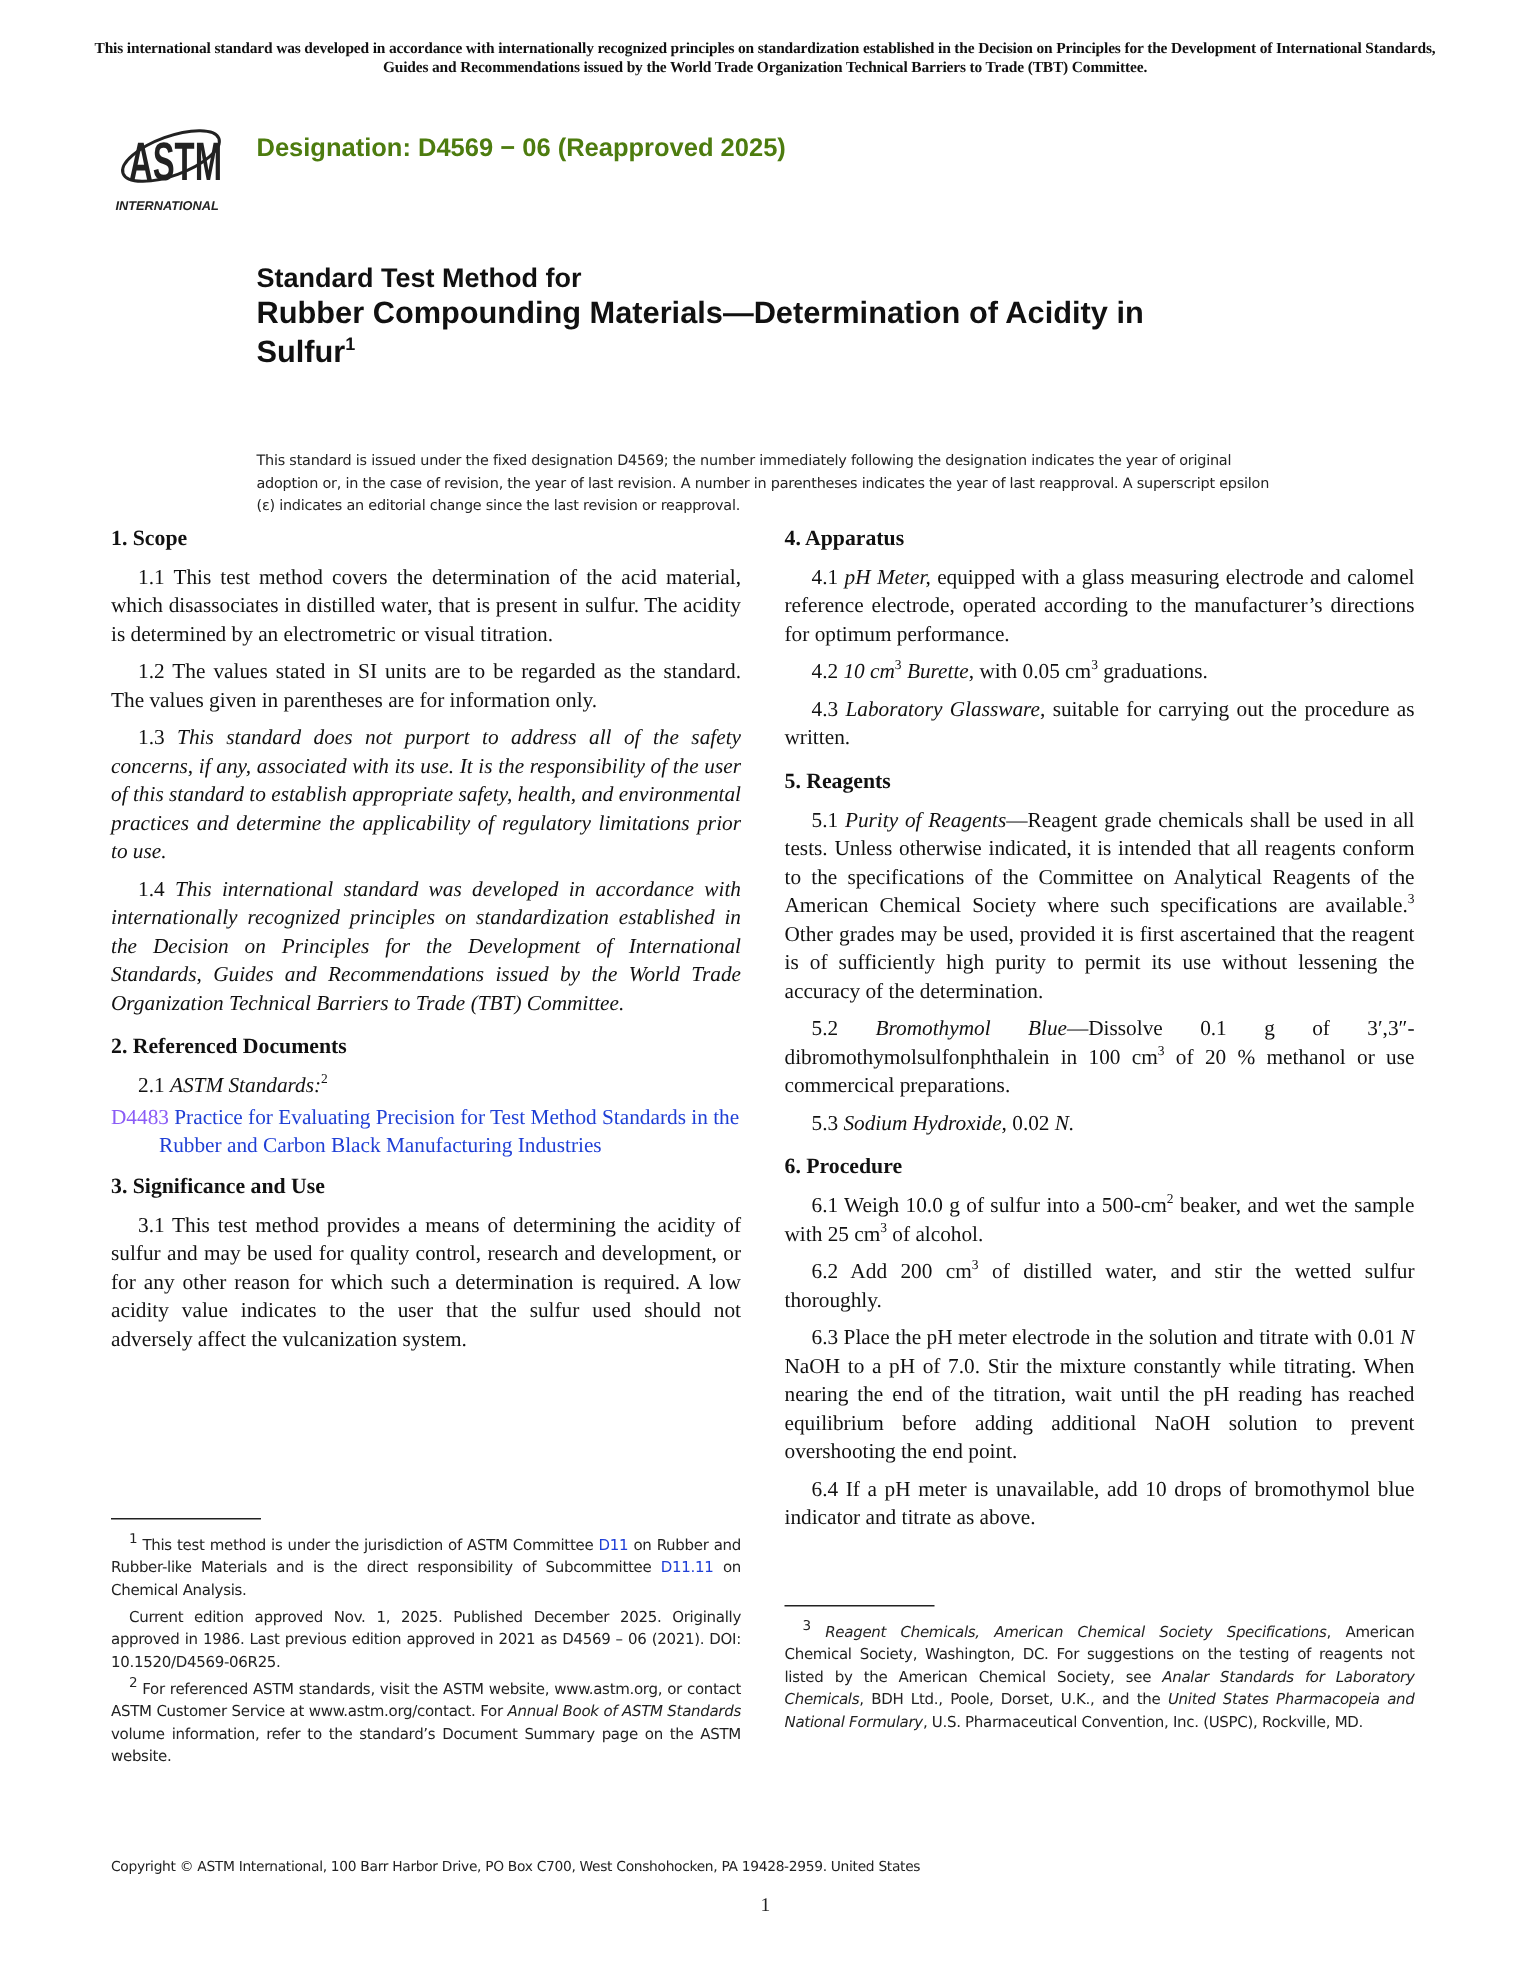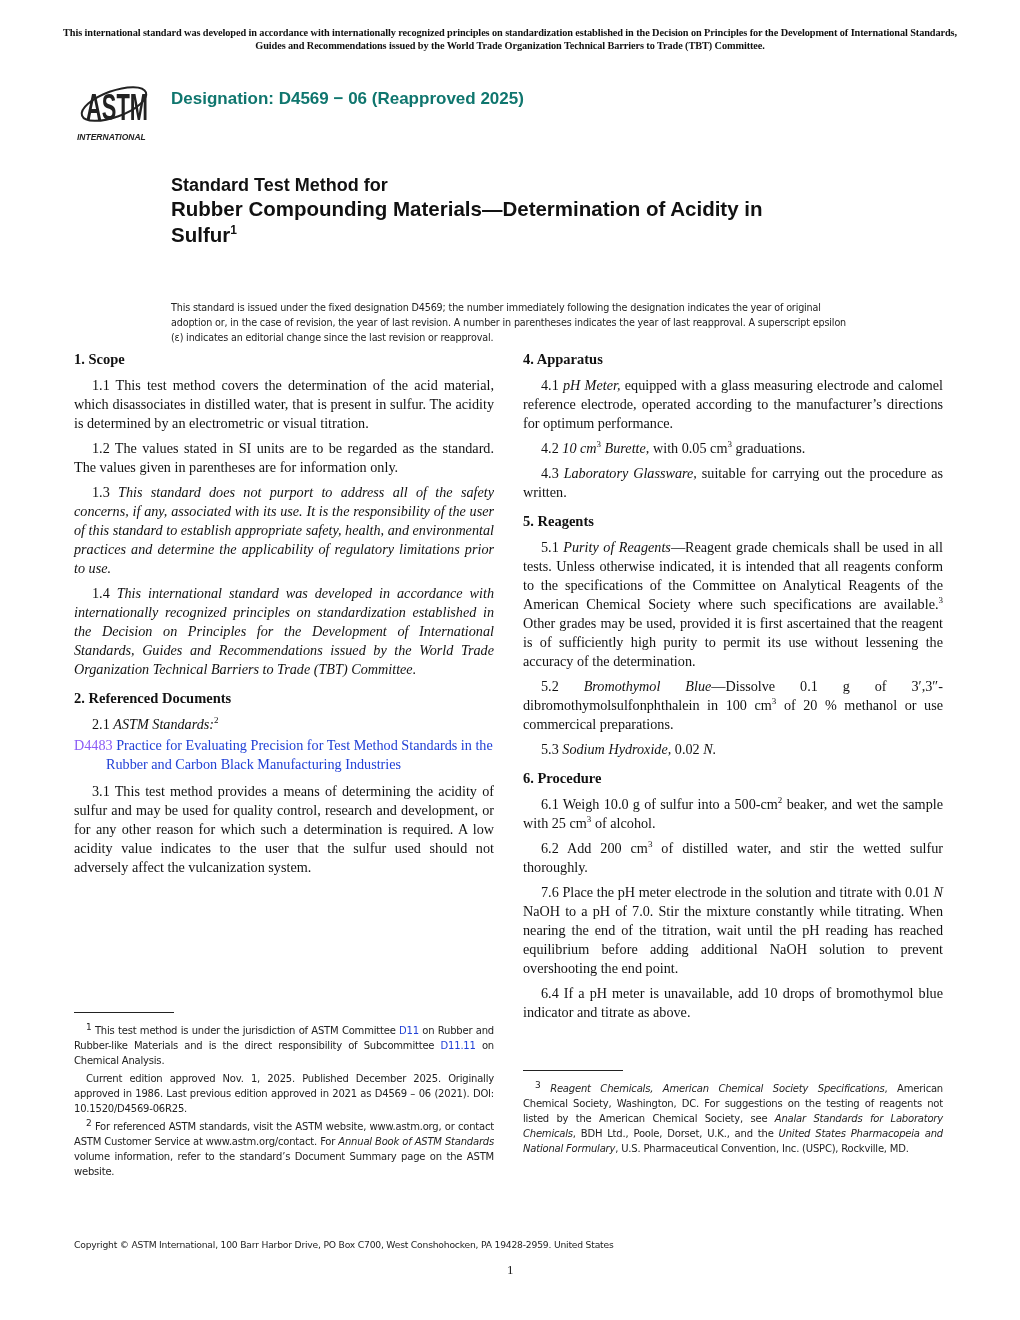--- a/index.html
+++ b/index.html
@@ -1,19 +1,19 @@
 <!DOCTYPE html>
 <html><head>
 <meta charset="utf-8">
 <style>
   html, body { margin: 0; padding: 0; background: #ffffff; }
   body { width: 1020px; height: 1320px; position: relative; overflow: hidden; color: #111; font-family: "Liberation Serif", serif; }
   .notice { position: absolute; top: 26px; left: 60px; width: 900px; text-align: center; font-family: "Liberation Serif", serif; font-size: 10.3px; line-height: 13px; font-weight: bold; letter-spacing: -0.1px; }
   .logo { position: absolute; top: 74px; left: 76px; width: 86px; height: 70px; }
-  .designation { position: absolute; top: 89px; left: 171px; font-family: "Liberation Sans", sans-serif; font-size: 17px; font-weight: bold; color: #0f766e; }
+  .designation { position: absolute; top: 89px; left: 171px; font-family: "Liberation Sans", sans-serif; font-size: 17px; font-weight: bold; color: #4d7c0f; }
   .title-block { position: absolute; top: 174px; left: 171px; width: 700px; font-family: "Liberation Sans", sans-serif; font-weight: bold; }
   .title-small { font-size: 18px; line-height: 22px; }
   .title-large { font-size: 20.5px; line-height: 26px; }
   .title-large sup { font-size: 12px; }
   .issue-note { position: absolute; top: 274px; left: 171px; width: 680px; font-family: "DejaVu Sans", sans-serif; font-size: 9.6px; line-height: 15px; color: #222; letter-spacing: -0.15px; margin-top: 26px; }
   .col { position: absolute; top: 350px; width: 420px; font-size: 14.2px; line-height: 19px; text-align: justify; }
   .col-left { left: 74px; }
   .col-right { left: 523px; }
   .sec-head { font-weight: bold; font-size: 14.5px; margin: 0 0 7px 0; }
   .para { text-indent: 18px; margin: 0 0 6px 0; }
@@ -58,20 +58,21 @@
   <div class="sec-head">1.  Scope</div>
   <p class="para">1.1  This test method covers the determination of the acid material, which disassociates in distilled water, that is present in sulfur. The acidity is determined by an electrometric or visual titration.</p>
   <p class="para">1.2  The values stated in SI units are to be regarded as the standard. The values given in parentheses are for information only.</p>
   <p class="para"><span>1.3 </span><span class="it">This standard does not purport to address all of the safety concerns, if any, associated with its use. It is the responsibility of the user of this standard to establish appropriate safety, health, and environmental practices and determine the applicability of regulatory limitations prior to use.</span></p>
   <p class="para"><span>1.4 </span><span class="it">This international standard was developed in accordance with internationally recognized principles on standardization established in the Decision on Principles for the Development of International Standards, Guides and Recommendations issued by the World Trade Organization Technical Barriers to Trade (TBT) Committee.</span></p>
 
   <div class="sec-head" style="margin-top:10px">2.  Referenced Documents</div>
   <p class="para" style="margin-bottom:2px"><span>2.1 </span><span class="it">ASTM Standards:</span><sup>2</sup></p>
   <p class="ref"><span class="ref-code">D4483</span><span class="ref-title"> Practice for Evaluating Precision for Test Method Standards in the Rubber and Carbon Black Manufacturing Industries</span></p>
 
+  <div class="sec-head" style="margin-top:6px">3.  Significance and Use</div>
   <p class="para">3.1  This test method provides a means of determining the acidity of sulfur and may be used for quality control, research and development, or for any other reason for which such a determination is required. A low acidity value indicates to the user that the sulfur used should not adversely affect the vulcanization system.</p>
 </div>
 
 <div class="footnotes fn-left">
   <div class="fn-rule"></div>
   <p class="fn"><sup>1</sup><span> This test method is under the jurisdiction of ASTM Committee </span><a>D11</a><span> on Rubber and Rubber-like Materials and is the direct responsibility of Subcommittee </span><a>D11.11</a><span> on Chemical Analysis.</span></p>
   <p class="fn">Current edition approved Nov. 1, 2025. Published December 2025. Originally approved in 1986. Last previous edition approved in 2021 as D4569 – 06 (2021). DOI: 10.1520/D4569-06R25.</p>
   <p class="fn"><sup>2</sup><span> For referenced ASTM standards, visit the ASTM website, www.astm.org, or contact ASTM Customer Service at www.astm.org/contact. For </span><span class="it">Annual Book of ASTM Standards</span><span> volume information, refer to the standard’s Document Summary page on the ASTM website.</span></p>
 </div>
 
@@ -82,21 +83,21 @@
   <p class="para"><span>4.3 </span><span class="it">Laboratory Glassware,</span><span> suitable for carrying out the procedure as written.</span></p>
 
   <div class="sec-head" style="margin-top:10px">5.  Reagents</div>
   <p class="para"><span>5.1 </span><span class="it">Purity of Reagents</span><span>—Reagent grade chemicals shall be used in all tests. Unless otherwise indicated, it is intended that all reagents conform to the specifications of the Committee on Analytical Reagents of the American Chemical Society where such specifications are available.</span><sup>3</sup><span> Other grades may be used, provided it is first ascertained that the reagent is of sufficiently high purity to permit its use without lessening the accuracy of the determination.</span></p>
   <p class="para"><span>5.2 </span><span class="it">Bromothymol Blue</span><span>—Dissolve 0.1 g of 3′,3″-dibromothymolsulfonphthalein in 100 cm</span><sup>3</sup><span> of 20 % methanol or use commercical preparations.</span></p>
   <p class="para"><span>5.3 </span><span class="it">Sodium Hydroxide,</span><span> 0.02 </span><span class="it">N.</span></p>
 
   <div class="sec-head" style="margin-top:10px">6.  Procedure</div>
   <p class="para"><span>6.1  Weigh 10.0 g of sulfur into a 500-cm</span><sup>2</sup><span> beaker, and wet the sample with 25 cm</span><sup>3</sup><span> of alcohol.</span></p>
   <p class="para"><span>6.2  Add 200 cm</span><sup>3</sup><span> of distilled water, and stir the wetted sulfur thoroughly.</span></p>
-  <p class="para"><span>7.6  Place the pH meter electrode in the solution and titrate with 0.01 </span><span class="it">N</span><span> NaOH to a pH of 7.0. Stir the mixture constantly while titrating. When nearing the end of the titration, wait until the pH reading has reached equilibrium before adding additional NaOH solution to prevent overshooting the end point.</span></p>
+  <p class="para"><span>6.3  Place the pH meter electrode in the solution and titrate with 0.01 </span><span class="it">N</span><span> NaOH to a pH of 7.0. Stir the mixture constantly while titrating. When nearing the end of the titration, wait until the pH reading has reached equilibrium before adding additional NaOH solution to prevent overshooting the end point.</span></p>
   <p class="para">6.4  If a pH meter is unavailable, add 10 drops of bromothymol blue indicator and titrate as above.</p>
 </div>
 
 <div class="footnotes fn-right">
   <div class="fn-rule"></div>
   <p class="fn"><sup>3</sup><span class="it"> Reagent Chemicals, American Chemical Society Specifications</span><span>, American Chemical Society, Washington, DC. For suggestions on the testing of reagents not listed by the American Chemical Society, see </span><span class="it">Analar Standards for Laboratory Chemicals</span><span>, BDH Ltd., Poole, Dorset, U.K., and the </span><span class="it">United States Pharmacopeia and National Formulary</span><span>, U.S. Pharmaceutical Convention, Inc. (USPC), Rockville, MD.</span></p>
 </div>
 
 <div class="copyright">Copyright © ASTM International, 100 Barr Harbor Drive, PO Box C700, West Conshohocken, PA 19428-2959. United States</div>
 <div class="page-num">1</div>

